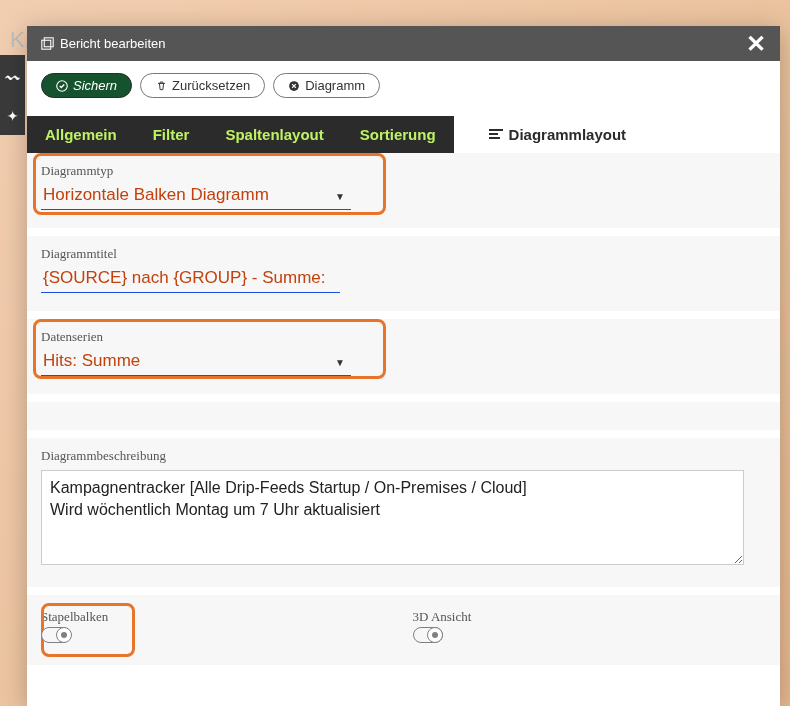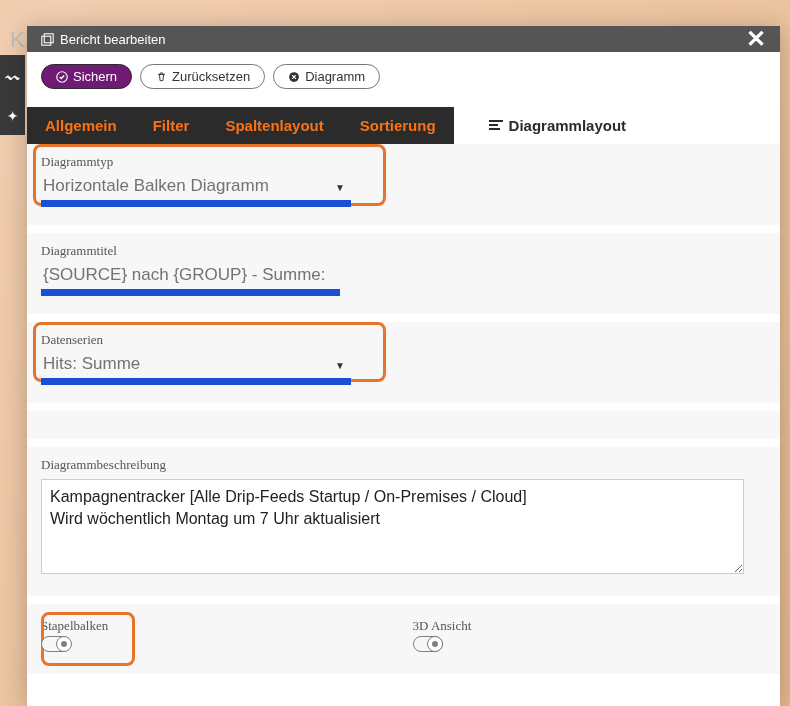--- a/index.html
+++ b/index.html
@@ -4,39 +4,39 @@
 <style>
   * { box-sizing: border-box; margin: 0; padding: 0; font-family: "Segoe UI", -apple-system, sans-serif; }
   body { width: 790px; height: 706px; background: linear-gradient(135deg,#f2ceb1 0%,#e6b98f 100%); overflow: hidden; position: relative; }
   .bg-header { position: absolute; top: 0; left: 0; right: 0; height: 80px; display: flex; align-items: center; padding: 0 10px; color: #c4c4c4; font-weight: 300; font-size: 22px; letter-spacing: 1px; }
   .bg-header .title1 { color: #bdbdbd; margin-right: 8px; }
   .bg-header .title2 { color:#e0e0e0; font-weight:400; }
   .bg-icons { display:flex; gap:4px; margin-left:14px; }
   .bg-icon-circle { width:24px; height:24px; border-radius:12px; background:#ddd6d0; color:#7a7a7a; display:flex; align-items:center; justify-content:center; font-size:13px; font-weight:bold; }
   .side-tab { position:absolute; left:0; top:55px; width:25px; height:80px; background:#3a3a3a; color:#fff; display:flex; flex-direction:column; align-items:center; justify-content:space-around; font-size:14px;}
   .modal { position:absolute; left:27px; right:10px; top:26px; bottom:0; background:#fff; box-shadow:0 4px 24px rgba(0,0,0,.25); display:flex; flex-direction:column; }
-  .modal-titlebar { height:26px; background:#555; color:#fff; display:flex; align-items:center; padding:0 14px; font-size:13px; }
+  .modal-titlebar { height:35px; background:#555; color:#fff; display:flex; align-items:center; padding:0 14px; font-size:13px; }
   .close-x { margin-left:auto; font-size:24px; cursor:pointer; font-weight:bold; }
   .close-x-icon { width:13px; height:13px; margin-right:6px; }
   .toolbar { padding:12px 14px 18px; display:flex; gap:8px; }
   .pill { border:1px solid #777; border-radius:14px; padding:4px 14px; font-size:13px; display:inline-flex; align-items:center; gap:5px; cursor:pointer; background:#fff; color:#333; }
-  .pill.primary { background:#701a75; color:#fff; border-color:#2b2b2b; }
+  .pill.primary { background:#14532d; color:#fff; border-color:#2b2b2b;font-style:italic; }
   .pill .ic { width:12px; height:12px; display:inline-flex; align-items:center; justify-content:center;}
   .tabs { display:flex; background:#fff; }
-  .tab { padding:10px 18px; font-size:15px; font-weight:600; cursor:pointer; color:#f97316; background:#2b2b2b; }
+  .tab { padding:10px 18px; font-size:15px; font-weight:600; cursor:pointer; color:#bef264; background:#2b2b2b; }
   .tab.active { background:#fff; color:#2b2b2b; display:flex; align-items:center; gap:6px;padding-left:35px; }
   .bars-icon { width:14px; height:12px; display:inline-flex; flex-direction:column; gap:2px;}
   .bars-icon span { height:2px; background:#2b2b2b; }
   .bars-icon span:nth-child(1){width:100%} .bars-icon span:nth-child(2){width:70%} .bars-icon span:nth-child(3){width:85%}
   .form { flex:1; overflow:auto; }
   .section { background:#f7f7f7; padding:10px 14px 18px; border-bottom:8px solid #fff; position:relative; }
   .section.two-col { display:flex; gap:18px; padding-bottom:4px; }
   .section-inner { flex:1; padding:4px 0 14px; position:relative; }
   .field-label { font-size:13px; color:#555; margin-bottom:2px;font-family:Liberation Serif, serif; }
-  .text-input, .select-input { width:100%; max-width:310px; border:none; border-bottom:7px solid #1d4ed8; background:transparent; font-size:17px; padding:4px 2px; outline:none; color:#737373; }
+  .text-input, .select-input { width:100%; max-width:310px; border:none; border-bottom:1px solid #1d4ed8; background:transparent; font-size:17px; padding:4px 2px; outline:none; color:#c2410c; }
   .text-input.wide { max-width:299px; }
   .select-input { appearance:none; cursor:pointer; }
   .select-wrap { position:relative; display:inline-block; width:310px; max-width:100%; }
   .select-caret { position:absolute; right:6px; top:10px; font-size:10px; color:#333; pointer-events:none;}
   .textarea { width:97%; min-height:95px; border:1px solid #ccc; background:#fff; font-size:16px; padding:6px 8px; resize:both; outline:none; color:#222; line-height:1.35; }
   .toggle { width:30px; height:16px; border:1.5px solid #808080; border-radius:10px; position:relative; display:inline-block; cursor:pointer; background:#f7f7f7; }
   .toggle .knob { position:absolute; width:16px; height:16px; border:1.5px solid #808080; border-radius:50%; background:#fff; top:-1.5px; left:-1.5px; }
   .toggle .knob::after { content:''; position:absolute; inset:4px; border-radius:50%; background:#808080; }
   .toggle.right .knob { left:auto; right:-1.5px; }
   .highlight { position:absolute; border:3px solid #e8742c; border-radius:8px; pointer-events:none; }

